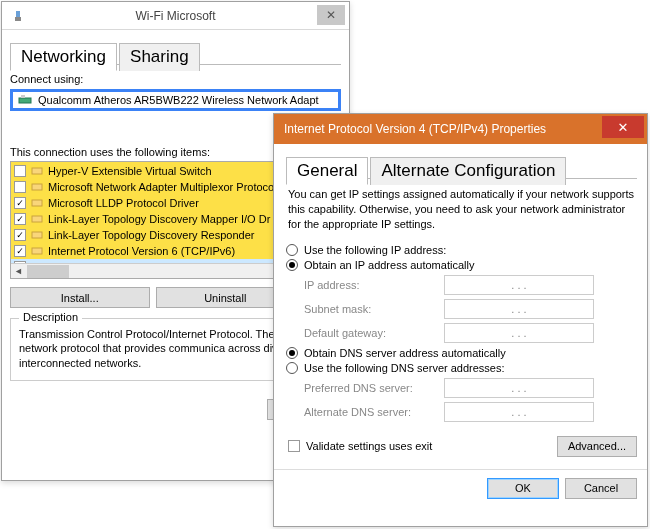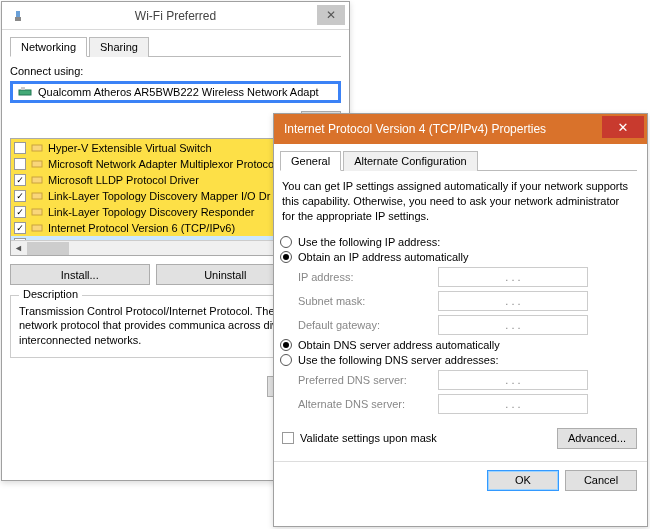--- a/index.html
+++ b/index.html
@@ -59,23 +59,23 @@
   .tabs {
     display: flex;
     border-bottom: 1px solid #bbb;
     margin-bottom: 8px;
   }
   .tab {
     padding: 3px 10px;
     border: 1px solid #bbb;
     border-bottom: none;
     background: #f0f0f0;
-    font-size: 11px;
+    font-size: 17px;
     position: relative;
-    top: 1px;
+    top: 7px;
     margin-right: 2px;
   }
   .tab.active {
     background: #fff;
     border-bottom: 1px solid #fff;
   }
   .label { font-size: 11px; color: #000; }
   .adapter-box {
     margin: 4px 0 8px 0;
     height: 22px;
@@ -162,21 +162,21 @@
     height:30px;background:#d9722b;color:#fff;
     display:flex;align-items:center;padding:0 0 0 10px;
     font-size:12px;
   }
   .titlebar-orange .title{flex:1;}
   .closebtn-red{
     width:42px;height:22px;background:#c83a2e;color:#fff;
     display:flex;align-items:center;justify-content:center;
     font-size:13px;margin-right:3px;margin-top:-4px;
   }
-  .inner2{padding:6px 10px 8px 6px;}
+  .inner2{padding:6px 10px 8px 12px;}
   .info-text{font-size:11px;line-height:1.35;margin:6px 2px 12px 2px;}
   .radio-row{display:flex;align-items:center;gap:6px;margin:3px 0;}
   .radio{
     width:12px;height:12px;border:1px solid #555;border-radius:50%;
     display:flex;align-items:center;justify-content:center;flex-shrink:0;
   }
   .radio.on::after{content:"";width:6px;height:6px;background:#000;border-radius:50%;}
   .field-row{display:flex;align-items:center;margin:4px 0 4px 18px;}
   .field-lbl{width:140px;color:#888;font-size:11px;}
   .ipbox{
@@ -193,41 +193,42 @@
 <body>
 
 <div class="window win-wifi">
   <div class="titlebar">
     <span class="icon">
       <svg width="14" height="14" viewBox="0 0 14 14">
           <rect x="5" y="2" width="4" height="6" fill="#6aa0d8"></rect>
           <rect x="4" y="8" width="6" height="4" fill="#888"></rect>
         </svg>
     </span>
-    <span class="title">Wi-Fi Preferred</span>
+    <span class="title">Wi-Fi Microsoft</span>
     <div class="closebtn-gray">✕</div>
   </div>
   <div class="inner">
     <div class="tabs">
       <div class="tab active">Networking</div>
       <div class="tab">Sharing</div>
     </div>
     <div class="label">Connect using:</div>
     <div class="adapter-box">
       <span class="adapter-icon">
         <svg width="14" height="14" viewBox="0 0 14 14">
             <rect x="1" y="5" width="12" height="5" fill="#4a7" stroke="#275"></rect>
             <rect x="3" y="2" width="4" height="3" fill="#ccc"></rect>
           </svg>
       </span>
       <span>Qualcomm Atheros AR5BWB222 Wireless Network Adapt</span>
     </div>
     <div class="btn-row">
       <button class="btn" style="min-width:40px">Co</button>
     </div>
+    <div class="label" style="margin-bottom:3px">This connection uses the following items:</div>
     <div class="items-box">
       <div class="items-list" id="items-list">
           <div class="item-row">
             <span class="cb"></span>
             <span class="proto-icon">
               <svg width="12" height="12" viewBox="0 0 12 12">
                 <rect x="1" y="3" width="10" height="6" fill="#f9d67a" stroke="#caa23e"></rect>
               </svg>
             </span>
             <span>Hyper-V Extensible Virtual Switch</span>
@@ -359,21 +360,21 @@
       </div>
       <div class="field-row">
         <span class="field-lbl">Alternate DNS server:</span>
         <div class="ipbox">.     .     .</div>
       </div>
     </div>
 
     <div class="validate-row">
       <div class="radio-row" style="margin-left:2px">
         <span class="cb"></span>
-        <span>Validate settings upon mask</span>
+        <span>Validate settings uses exit</span>
       </div>
       <button class="btn">Advanced...</button>
     </div>
   </div>
   <div class="ipv4-bottom">
     <button class="btn btn-default" style="min-width:72px">OK</button>
     <button class="btn" style="min-width:72px">Cancel</button>
   </div>
 </div>
 

